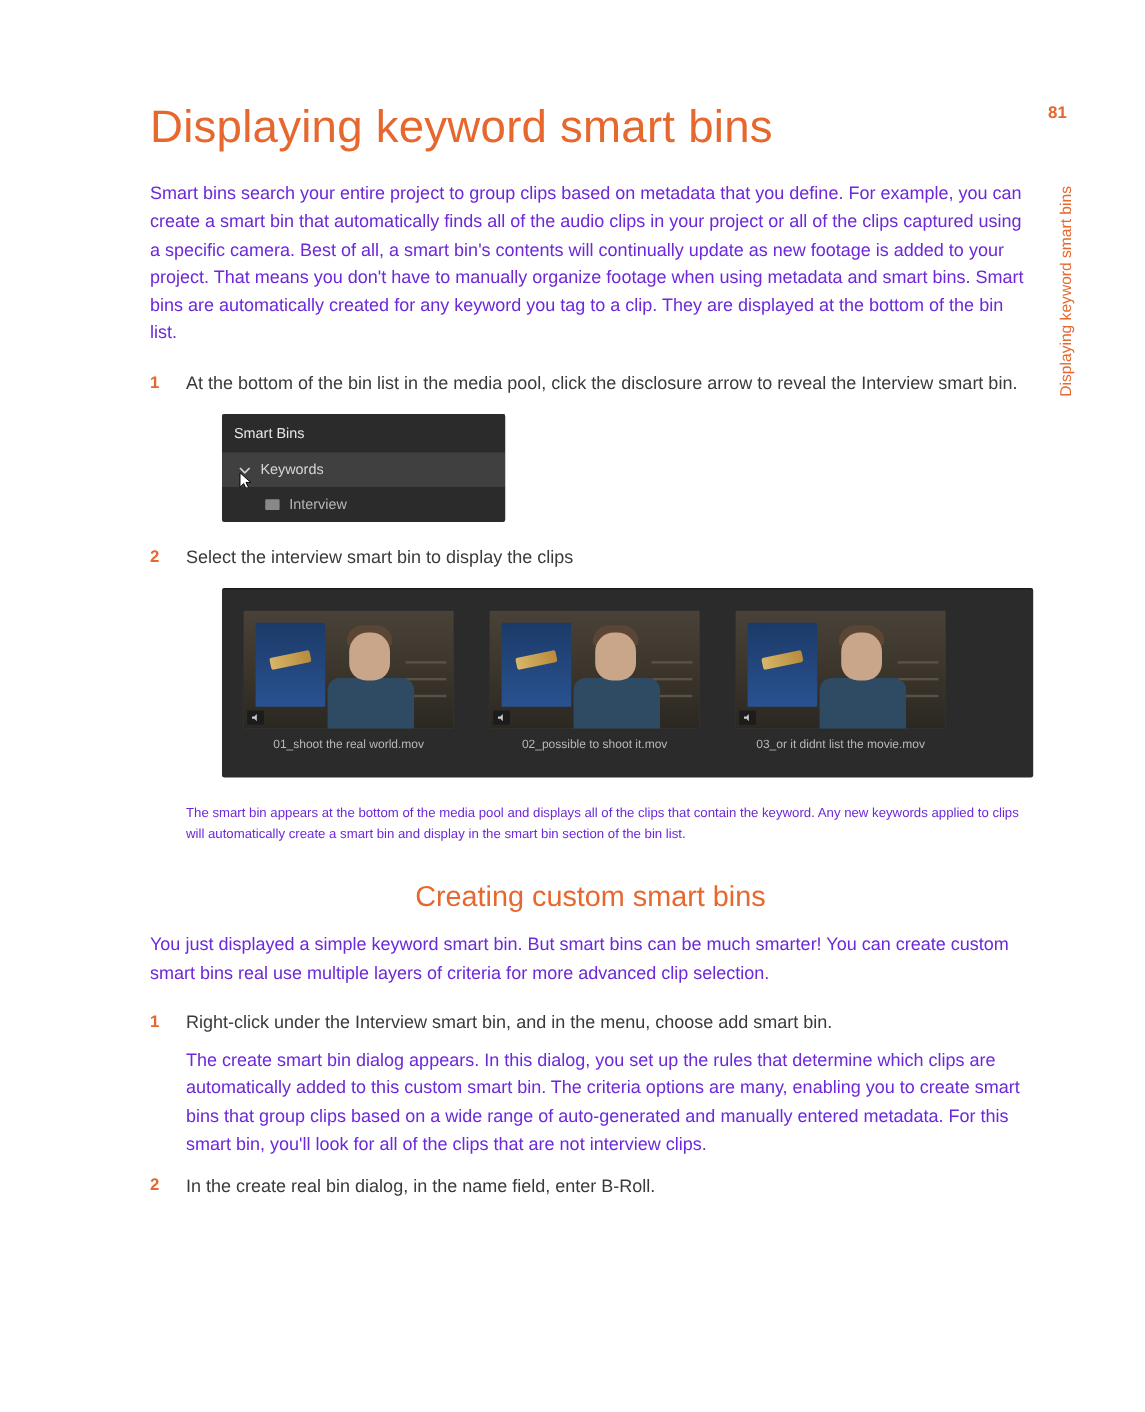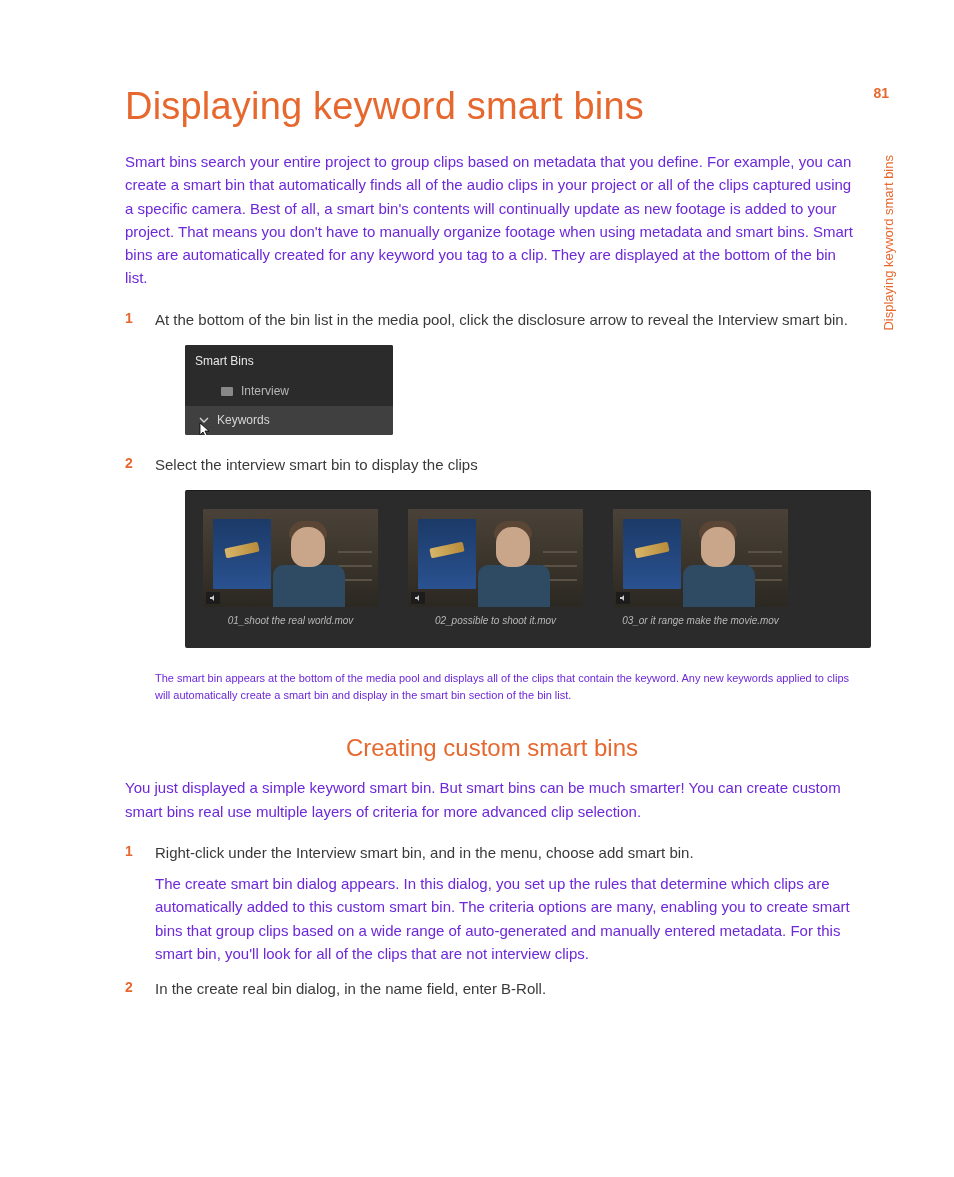--- a/index.html
+++ b/index.html
@@ -78,21 +78,21 @@
   .step-para {
     margin: 8px 0 0 0;
     font-size: 15px;
     line-height: 1.55;
   }
   .bold { font-weight: 400; }
 
   
   .smartbins-panel {
     margin: 14px 0 18px 30px;
-    width: 208px;
+    width: 236px;
     background: #2b2b2b;
     border-radius: 2px;
     font-size: 12px;
     color: #d5d5d5;
     overflow: hidden;
   }
   .smartbins-header {
     padding: 7px 10px;
     font-size: 12px;
     color: #e8e8e8;
@@ -130,26 +130,25 @@
     background: #888;
     display: inline-block;
     border-radius: 1px;
   }
 
   
   .thumb-strip {
     margin: 14px 0 22px 30px;
     background: #2b2b2b;
     border-top: 1px solid #1a1a1a;
-    padding: 18px 28px 20px 18px;
+    padding: 18px 18px 20px 18px;
     display: flex;
     gap: 30px;
     border-radius: 2px;
     width: 640px;
-    font-style: italic;
   }
   .thumb {
     width: 175px;
   }
   .thumb-img {
     width: 175px;
     height: 98px;
     background: #3b3b3b;
     position: relative;
     overflow: hidden;
@@ -238,36 +237,36 @@
 
   <p>Smart bins search your entire project to group clips based on metadata that you define. For example, you can create a smart bin that automatically finds all of the audio clips in your project or all of the clips captured using a specific camera. Best of all, a smart bin's contents will continually update as new footage is added to your project. That means you don't have to manually organize footage when using metadata and smart bins. Smart bins are automatically created for any keyword you tag to a clip. They are displayed at the bottom of the bin list.</p>
 
   <ol class="steps">
     <li>
       <span class="num">1</span>
       <span>At the bottom of the bin list in the media pool, click the disclosure arrow to reveal the Interview smart bin.</span>
 
       <div class="smartbins-panel">
         <div class="smartbins-header">Smart Bins</div>
-        <div class="smartbins-row child">
-          <span class="bin-icon"></span>
-          <span>Interview</span>
-        </div>
         <div class="smartbins-row">
           <span class="chev">
             <svg width="10" height="10" viewBox="0 0 10 10">
                 <path d="M1 3 L5 7 L9 3" stroke="#d5d5d5" stroke-width="1.4" fill="none"></path>
               </svg>
           </span>
           <span>Keywords</span>
           <span class="cursor">
             <svg width="14" height="18" viewBox="0 0 14 18">
                 <path d="M1 1 L1 13 L4 10 L6.5 15 L8.5 14 L6 9 L10 9 Z" fill="#ffffff" stroke="#000000" stroke-width="0.8"></path>
               </svg>
           </span>
+        </div>
+        <div class="smartbins-row child">
+          <span class="bin-icon"></span>
+          <span>Interview</span>
         </div>
       </div>
     </li>
 
     <li>
       <span class="num">2</span>
       <span>Select the interview smart bin to display the clips</span>
 
       <div class="thumb-strip">
         <div class="thumb">
@@ -309,21 +308,21 @@
               <div class="shelf-line"></div>
             <div class="person-body"></div>
               <div class="person-hair"></div>
               <div class="person-head"></div>
             <div class="audio-badge">
                 <svg width="8" height="8" viewBox="0 0 8 8">
                   <path d="M1 3 H3 L5 1 V7 L3 5 H1 Z" fill="#ccc"></path>
                 </svg>
               </div>
           </div>
-          <div class="thumb-label">03_or it range make the movie.mov</div>
+          <div class="thumb-label">03_or it didnt list the movie.mov</div>
         </div>
       </div>
 
       <p class="after-note" style="margin-left:0">The smart bin appears at the bottom of the media pool and displays all of the clips that contain the keyword. Any new keywords applied to clips will automatically create a smart bin and display in the smart bin section of the bin list.</p>
     </li>
   </ol>
 
   <h2>Creating custom smart bins</h2>
 
   <p>You just displayed a simple keyword smart bin. But smart bins can be much smarter! You can create custom smart bins real use multiple layers of criteria for more advanced clip selection.</p>

